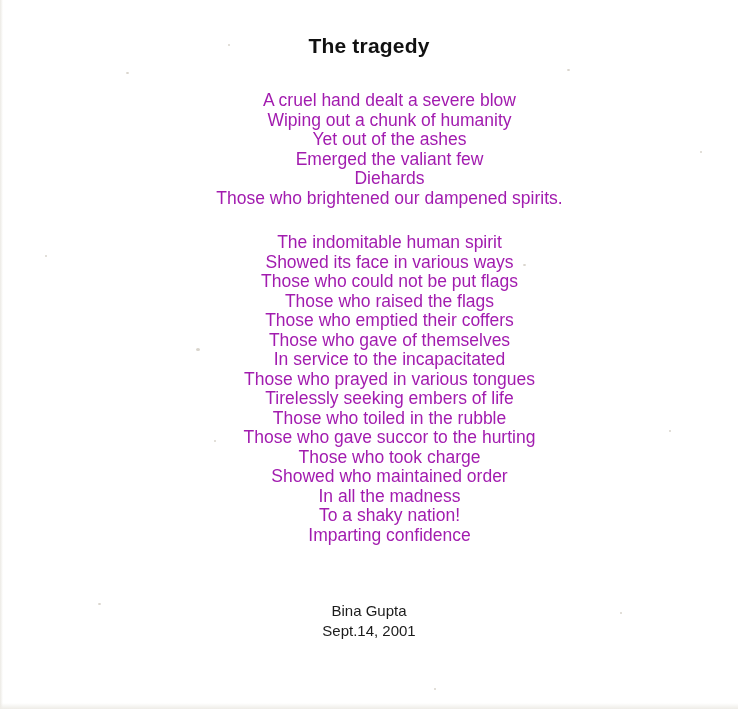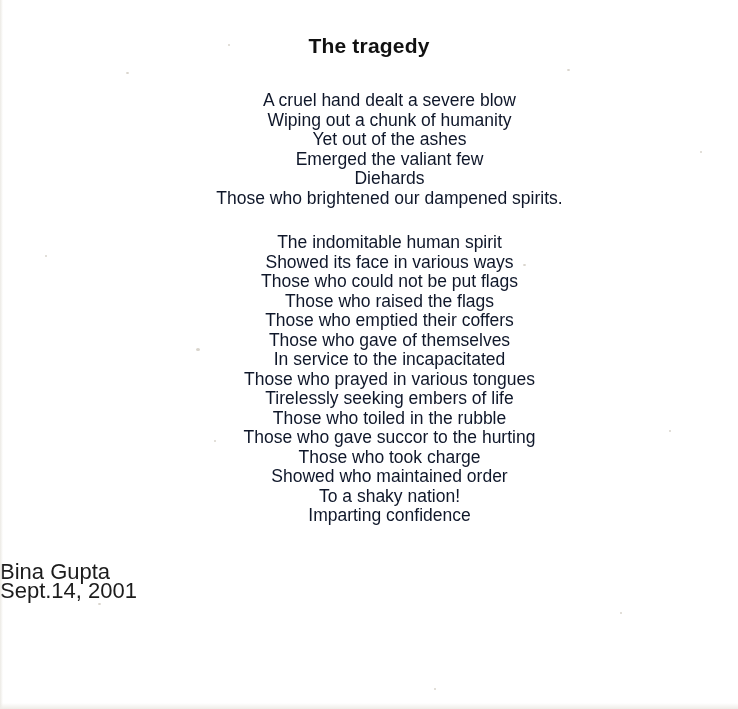--- a/index.html
+++ b/index.html
@@ -38,40 +38,41 @@
     letter-spacing: 0.2px;
     margin: 0;
     padding-top: 34px;
     color: #111;
   }
 
   .stanza {
     text-align: center;
     font-size: 17.5px;
     line-height: 19.5px;
-    color: #0f172a;
+    color: #a21caf;
     margin-left: 41px;
   }
 
   .stanza .line {
     white-space: pre;
   }
 
   .stanza-1 {
     margin-top: 33px;
   }
 
   .stanza-2 {
     margin-top: 25px;
   }
 
   .signature {
-    font-size: 22px;
+    text-align: center;
+    font-size: 15px;
     line-height: 19.5px;
-    margin-top: 36px;
+    margin-top: 56px;
     color: #1c1c1c;
   }
 
   .signature .line {
     white-space: pre;
   }
 
   
   .edge-left {
     position: absolute;
@@ -125,20 +126,21 @@
     <div class="line">Those who raised the flags</div>
     <div class="line">Those who emptied their coffers</div>
     <div class="line">Those who gave of themselves</div>
     <div class="line">In service to the incapacitated</div>
     <div class="line">Those who prayed in various tongues</div>
     <div class="line">Tirelessly seeking embers of life</div>
     <div class="line">Those who toiled in the rubble</div>
     <div class="line">Those who gave succor to the hurting</div>
     <div class="line">Those who took charge</div>
     <div class="line">Showed who maintained order</div>
+    <div class="line">In all the madness</div>
     <div class="line">To a shaky nation!</div>
     <div class="line">Imparting confidence</div>
   </div>
 
   <div class="signature">
     <div class="line">Bina Gupta</div>
     <div class="line">Sept.14, 2001</div>
   </div>
 
 </div>

